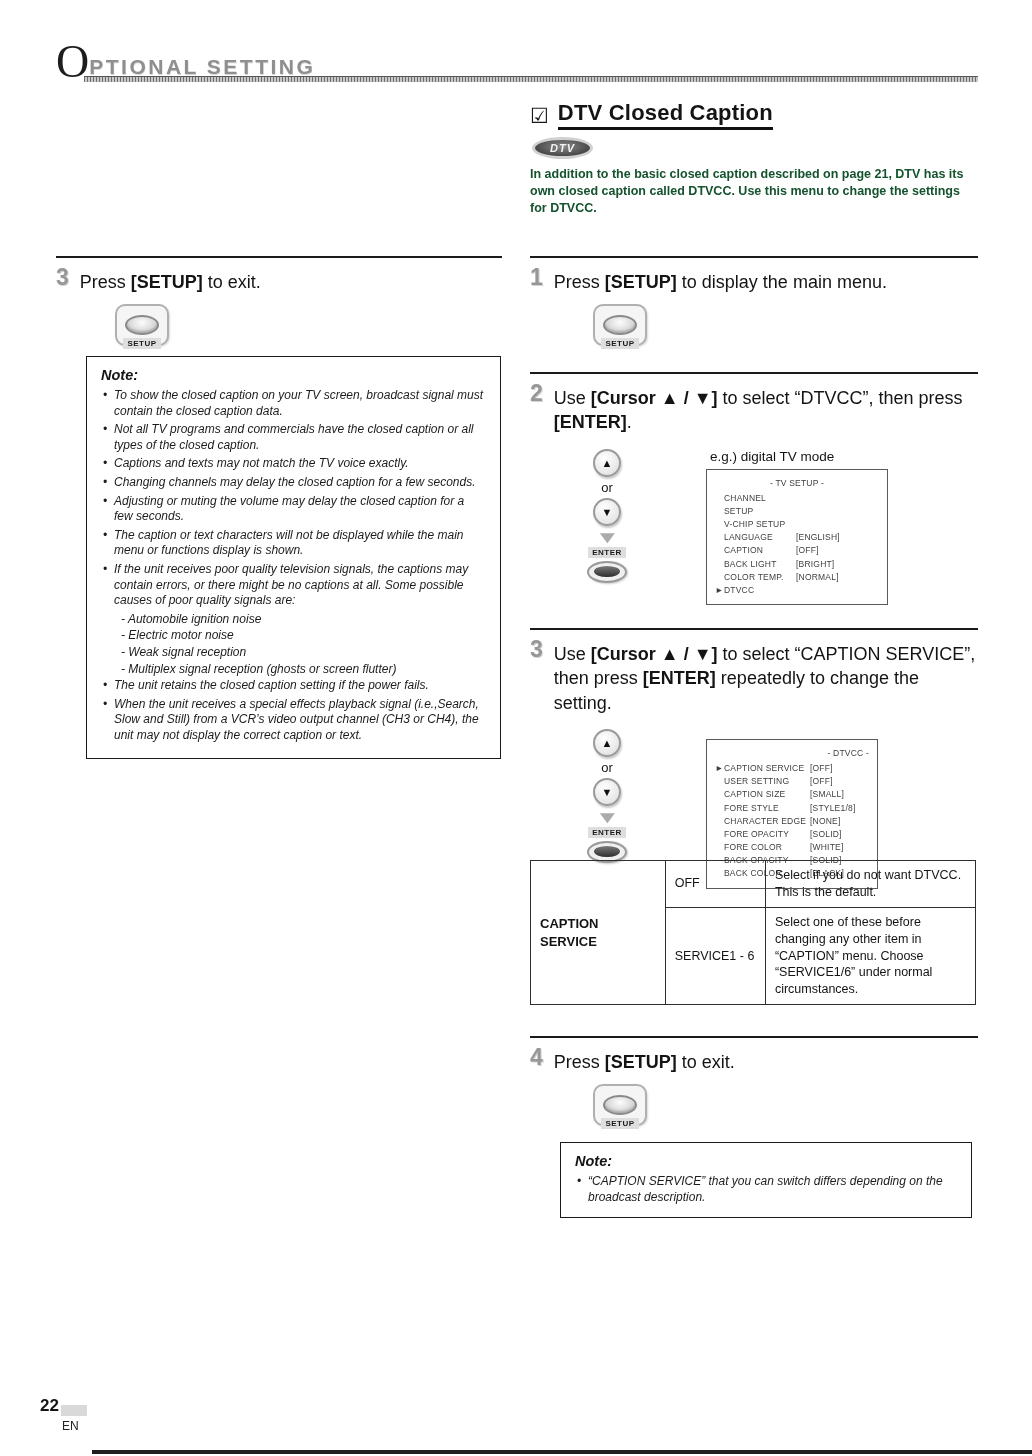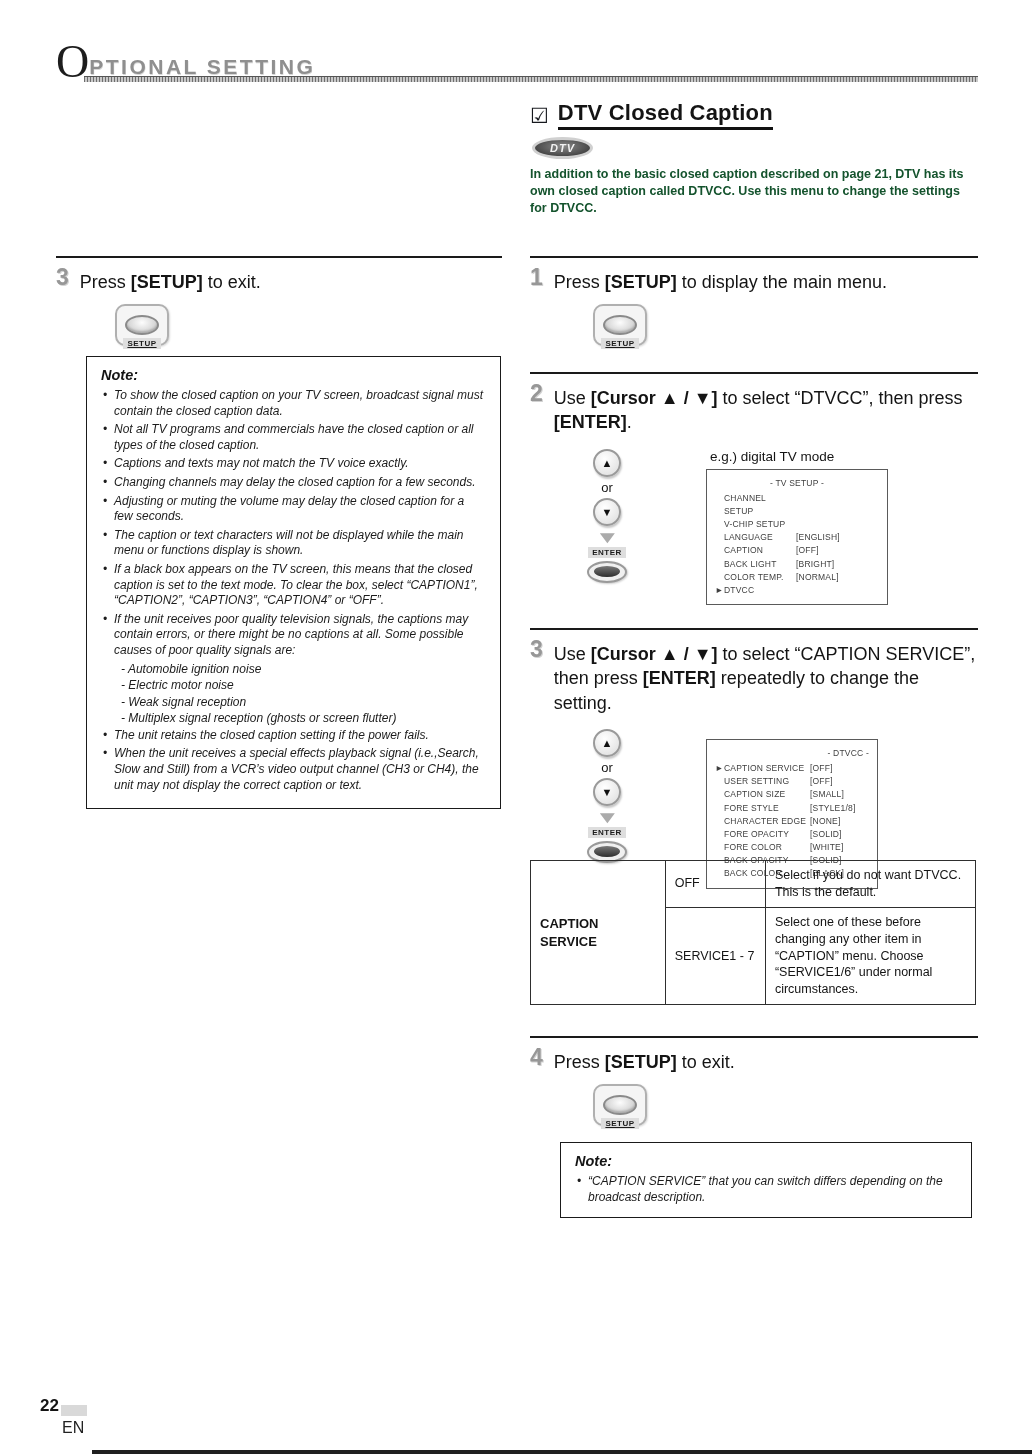--- a/index.html
+++ b/index.html
@@ -31,21 +31,21 @@
   .setup-key { width:54px; height:42px; border:2px solid #b0b0b0; border-radius:10px;
                background:#f5f5f5; display:flex; align-items:center; justify-content:center;
                box-shadow:1px 1px 2px rgba(0,0,0,0.15); }
   .setup-oval { width:34px; height:20px; border-radius:50%; border:2px solid #8a8a8a;
                 background:radial-gradient(ellipse at 50% 35%, #fdfdfd, #cfcfcf 75%);
                 box-shadow:inset 0 -2px 2px rgba(0,0,0,0.18); }
   .key-tag { font-size:8px; font-weight:bold; color:#1c1c1c; letter-spacing:0.5px;
              padding:1px 4px; background-color:#dedede;
              background-image:radial-gradient(#a8a8a8 22%, transparent 23%);
              background-size:2px 2px; }
-  .setup-icon .key-tag { margin-top:-8px; position:relative; z-index:1;text-decoration:underline; }
+  .setup-icon .key-tag { margin-top:-8px; position:relative; z-index:1; }
 
   .cursor-cluster { display:flex; flex-direction:column; align-items:center; gap:3px; width:70px; }
   .cursor-key { width:28px; height:28px; border-radius:50%; border:2px solid #9a9a9a;
                 background:radial-gradient(circle at 40% 32%, #ffffff, #dcdcdc);
                 display:flex; align-items:center; justify-content:center;
                 font-size:11px; color:#111; box-shadow:1px 2px 2px rgba(0,0,0,0.22); }
   .or-label { font-size:13px; color:#141414; }
   .grey-arrow { font-size:15px; color:#ababab; transform:scale(1.7,1.15); line-height:1; }
   .enter-key { width:40px; height:22px; border-radius:50%; border:2px solid #9a9a9a;
                background:#f0f0f0; display:flex; align-items:center; justify-content:center;
@@ -113,21 +113,21 @@
   .right-note { position:absolute; top:1042px; left:30px; width:412px; }
   .right-note .note-item { margin-bottom:0; }
 
   
   .page-footer { position:absolute; left:40px; top:1396px; }
   .page-num-row { display:flex; align-items:flex-end; gap:2px; }
   .page-num { font-weight:bold; font-size:17px; }
   .page-num-stipple { width:26px; height:11px; background-color:#d9d9d9;
                       background-image:radial-gradient(#9f9f9f 25%, transparent 26%);
                       background-size:2px 2px; }
-  .page-lang { font-size:16px; margin:3px 0 0 22px; color:#222; }
+  .page-lang { font-size:12px; margin:3px 0 0 22px; color:#222; }
   .bottom-bar { position:absolute; bottom:2px; left:92px; right:0; height:4px; background:#1f1f1f; }
 </style>
 </head>
 <body>
 
 <div class="page">
 
   <header class="page-header">
     <div class="header-title">
       <span class="header-initial">O</span>
@@ -171,23 +171,20 @@
 
         <div class="note-item bullet">
           <span class="note-text">Adjusting or muting the volume may delay the closed caption for a few seconds.</span>
         </div>
 
 
         <div class="note-item bullet">
           <span class="note-text">The caption or text characters will not be displayed while the main menu or functions display is shown.</span>
         </div>
 
-        <div class="note-item bullet">
-          <span class="note-text">If a black box appears on the TV screen, this means that the closed caption is set to the text mode. To clear the box, select “CAPTION1”, “CAPTION2”, “CAPTION3”, “CAPTION4” or “OFF”.</span>
-        </div>
 
         <div class="note-item bullet">
           <span class="note-text">If the unit receives poor quality television signals, the captions may contain errors, or there might be no captions at all. Some possible causes of poor quality signals are:</span>
         </div>
 
         <div class="note-item sub">
           <span class="note-text">- Automobile ignition noise</span>
         </div>
 
         <div class="note-item sub">
@@ -391,21 +388,21 @@
     </div>
 
     <table class="caption-table">
       <tbody>
           <tr>
         <td class="tbl-head" rowspan="2">CAPTION SERVICE</td>
         <td class="tbl-opt">OFF</td>
         <td class="tbl-desc">Select if you do not want DTVCC. This is the default.</td>
       </tr>
       <tr>
-        <td class="tbl-opt">SERVICE1 - 7</td>
+        <td class="tbl-opt">SERVICE1 - 6</td>
         <td class="tbl-desc">Select one of these before changing any other item in “CAPTION” menu. Choose “SERVICE1/6” under normal circumstances.</td>
       </tr>
     </tbody>
       </table>
 
     <div class="r-step r-step4 step-rule">
       <div class="step-line">
         <span class="step-num">4</span>
         <p class="step-text"><span>Press </span><span class="key">[SETUP]</span><span> to exit.</span></p>
       </div>

